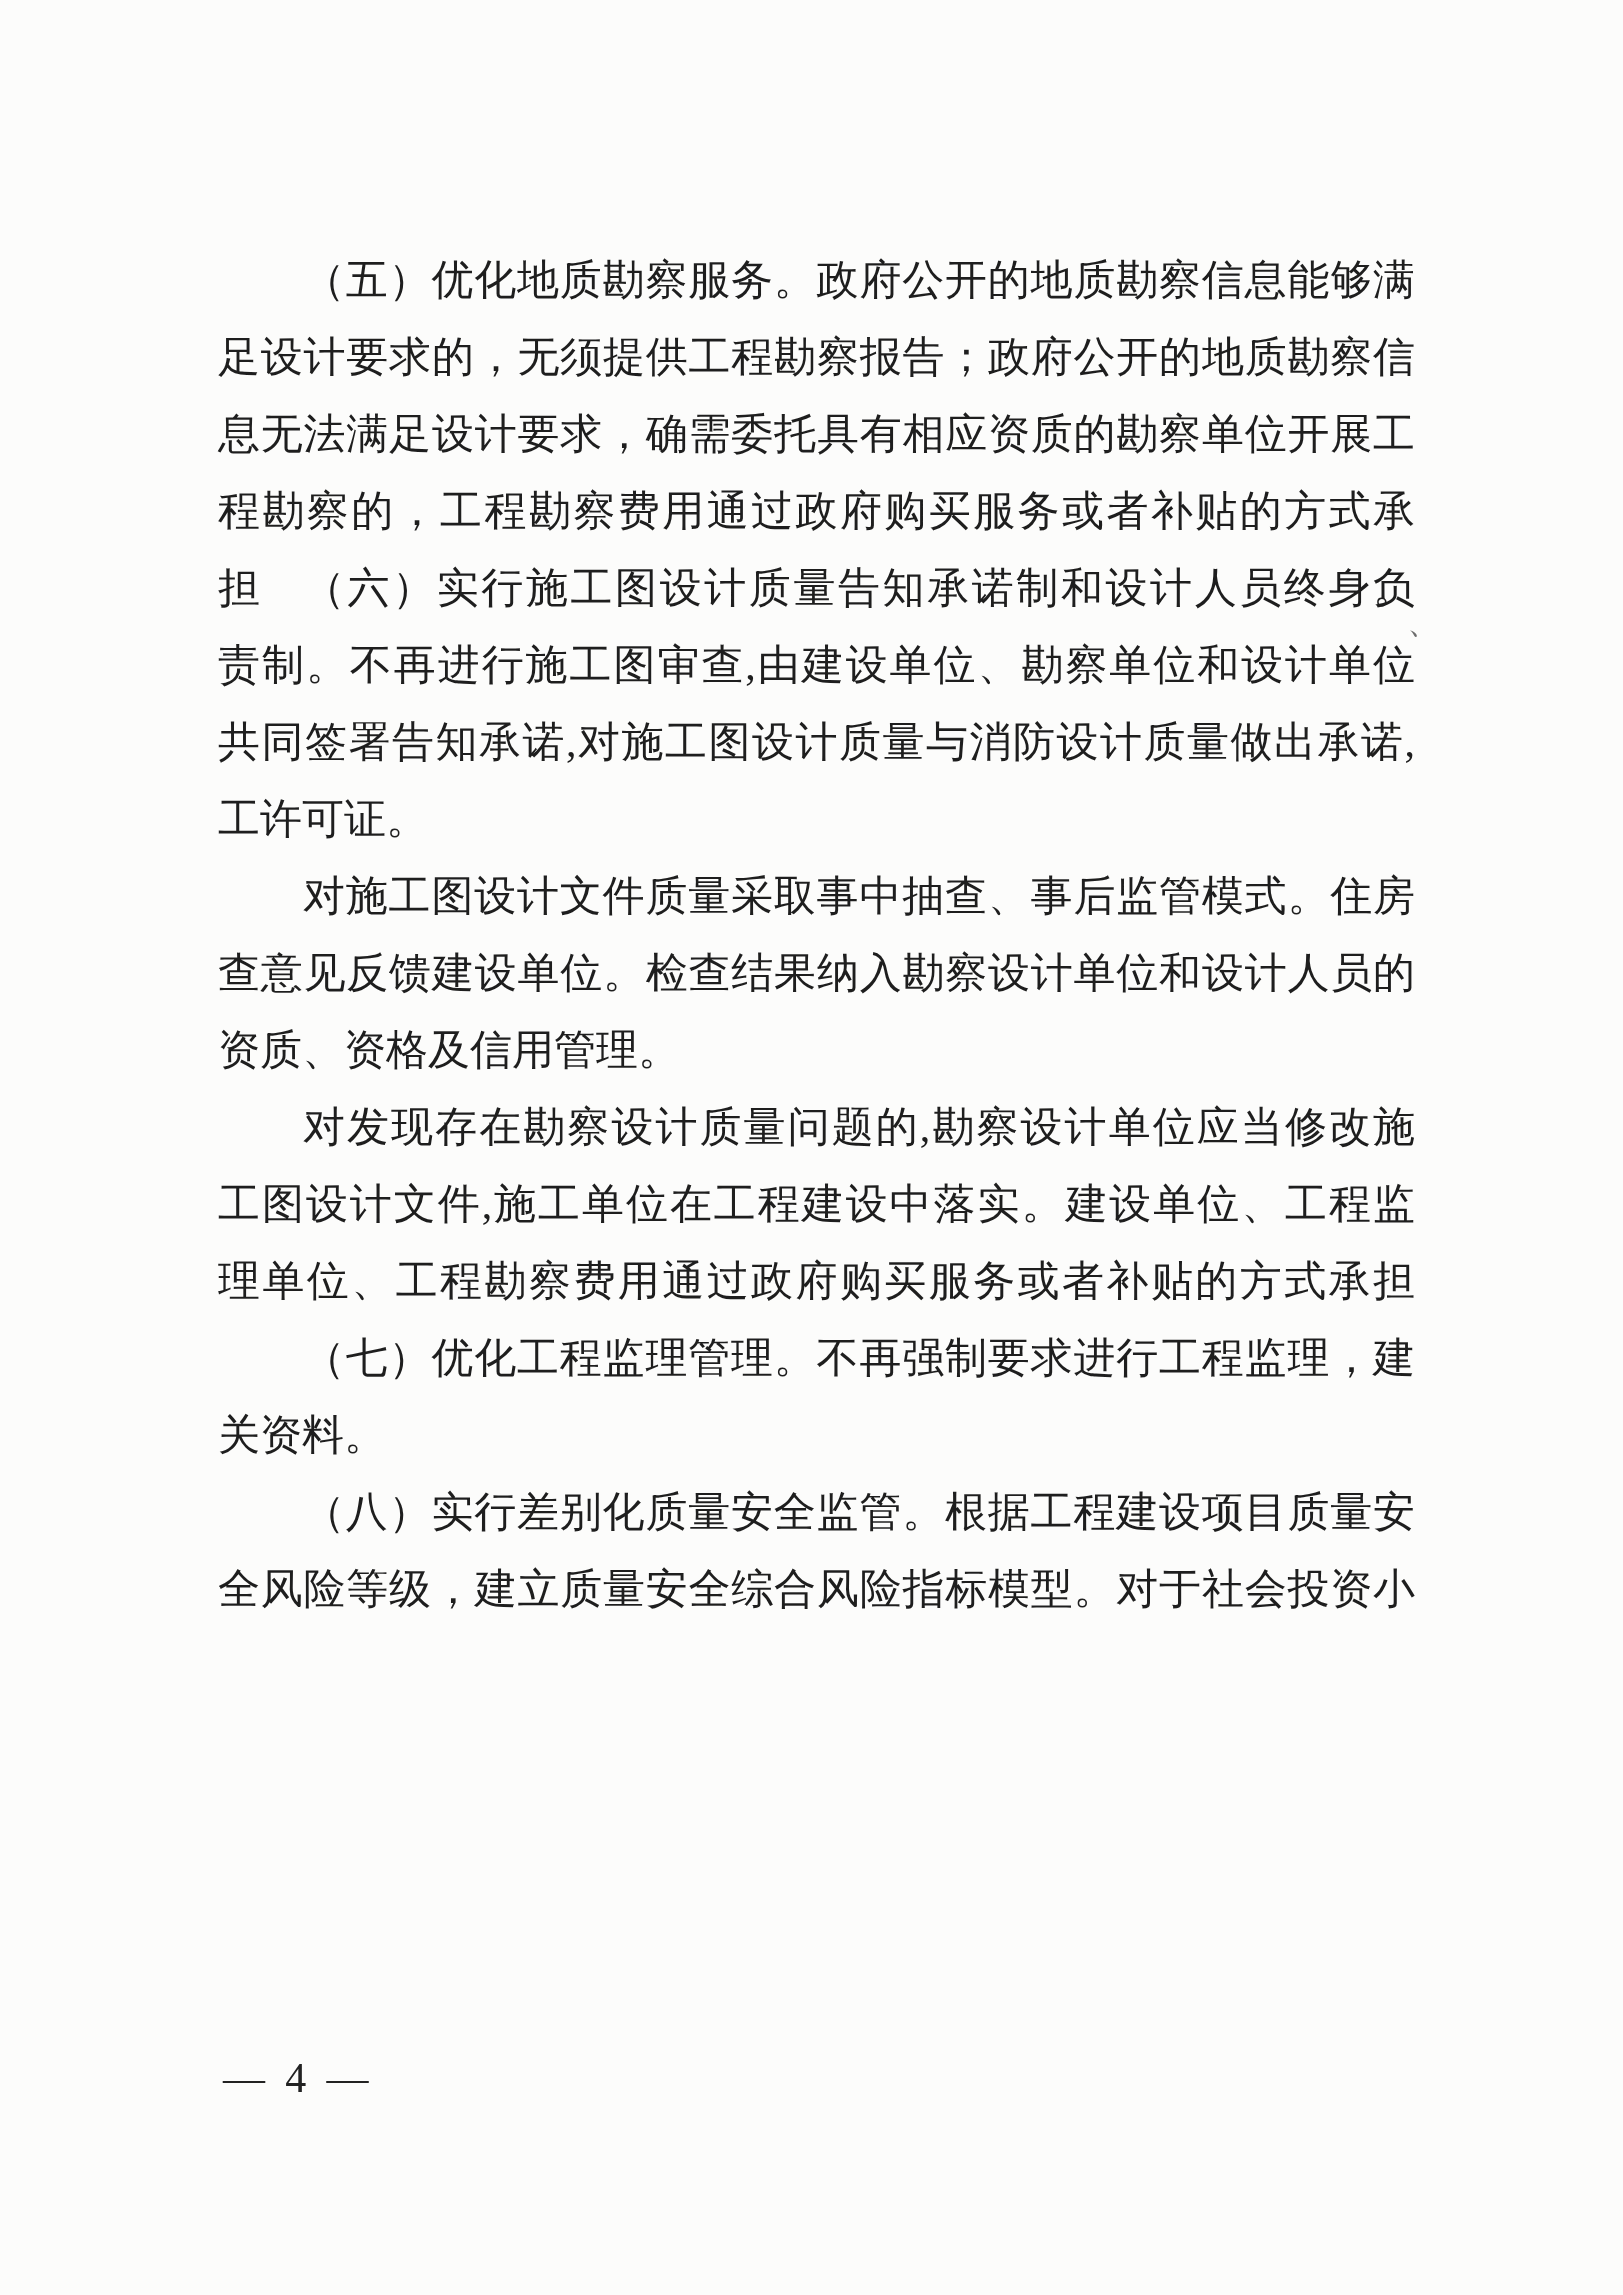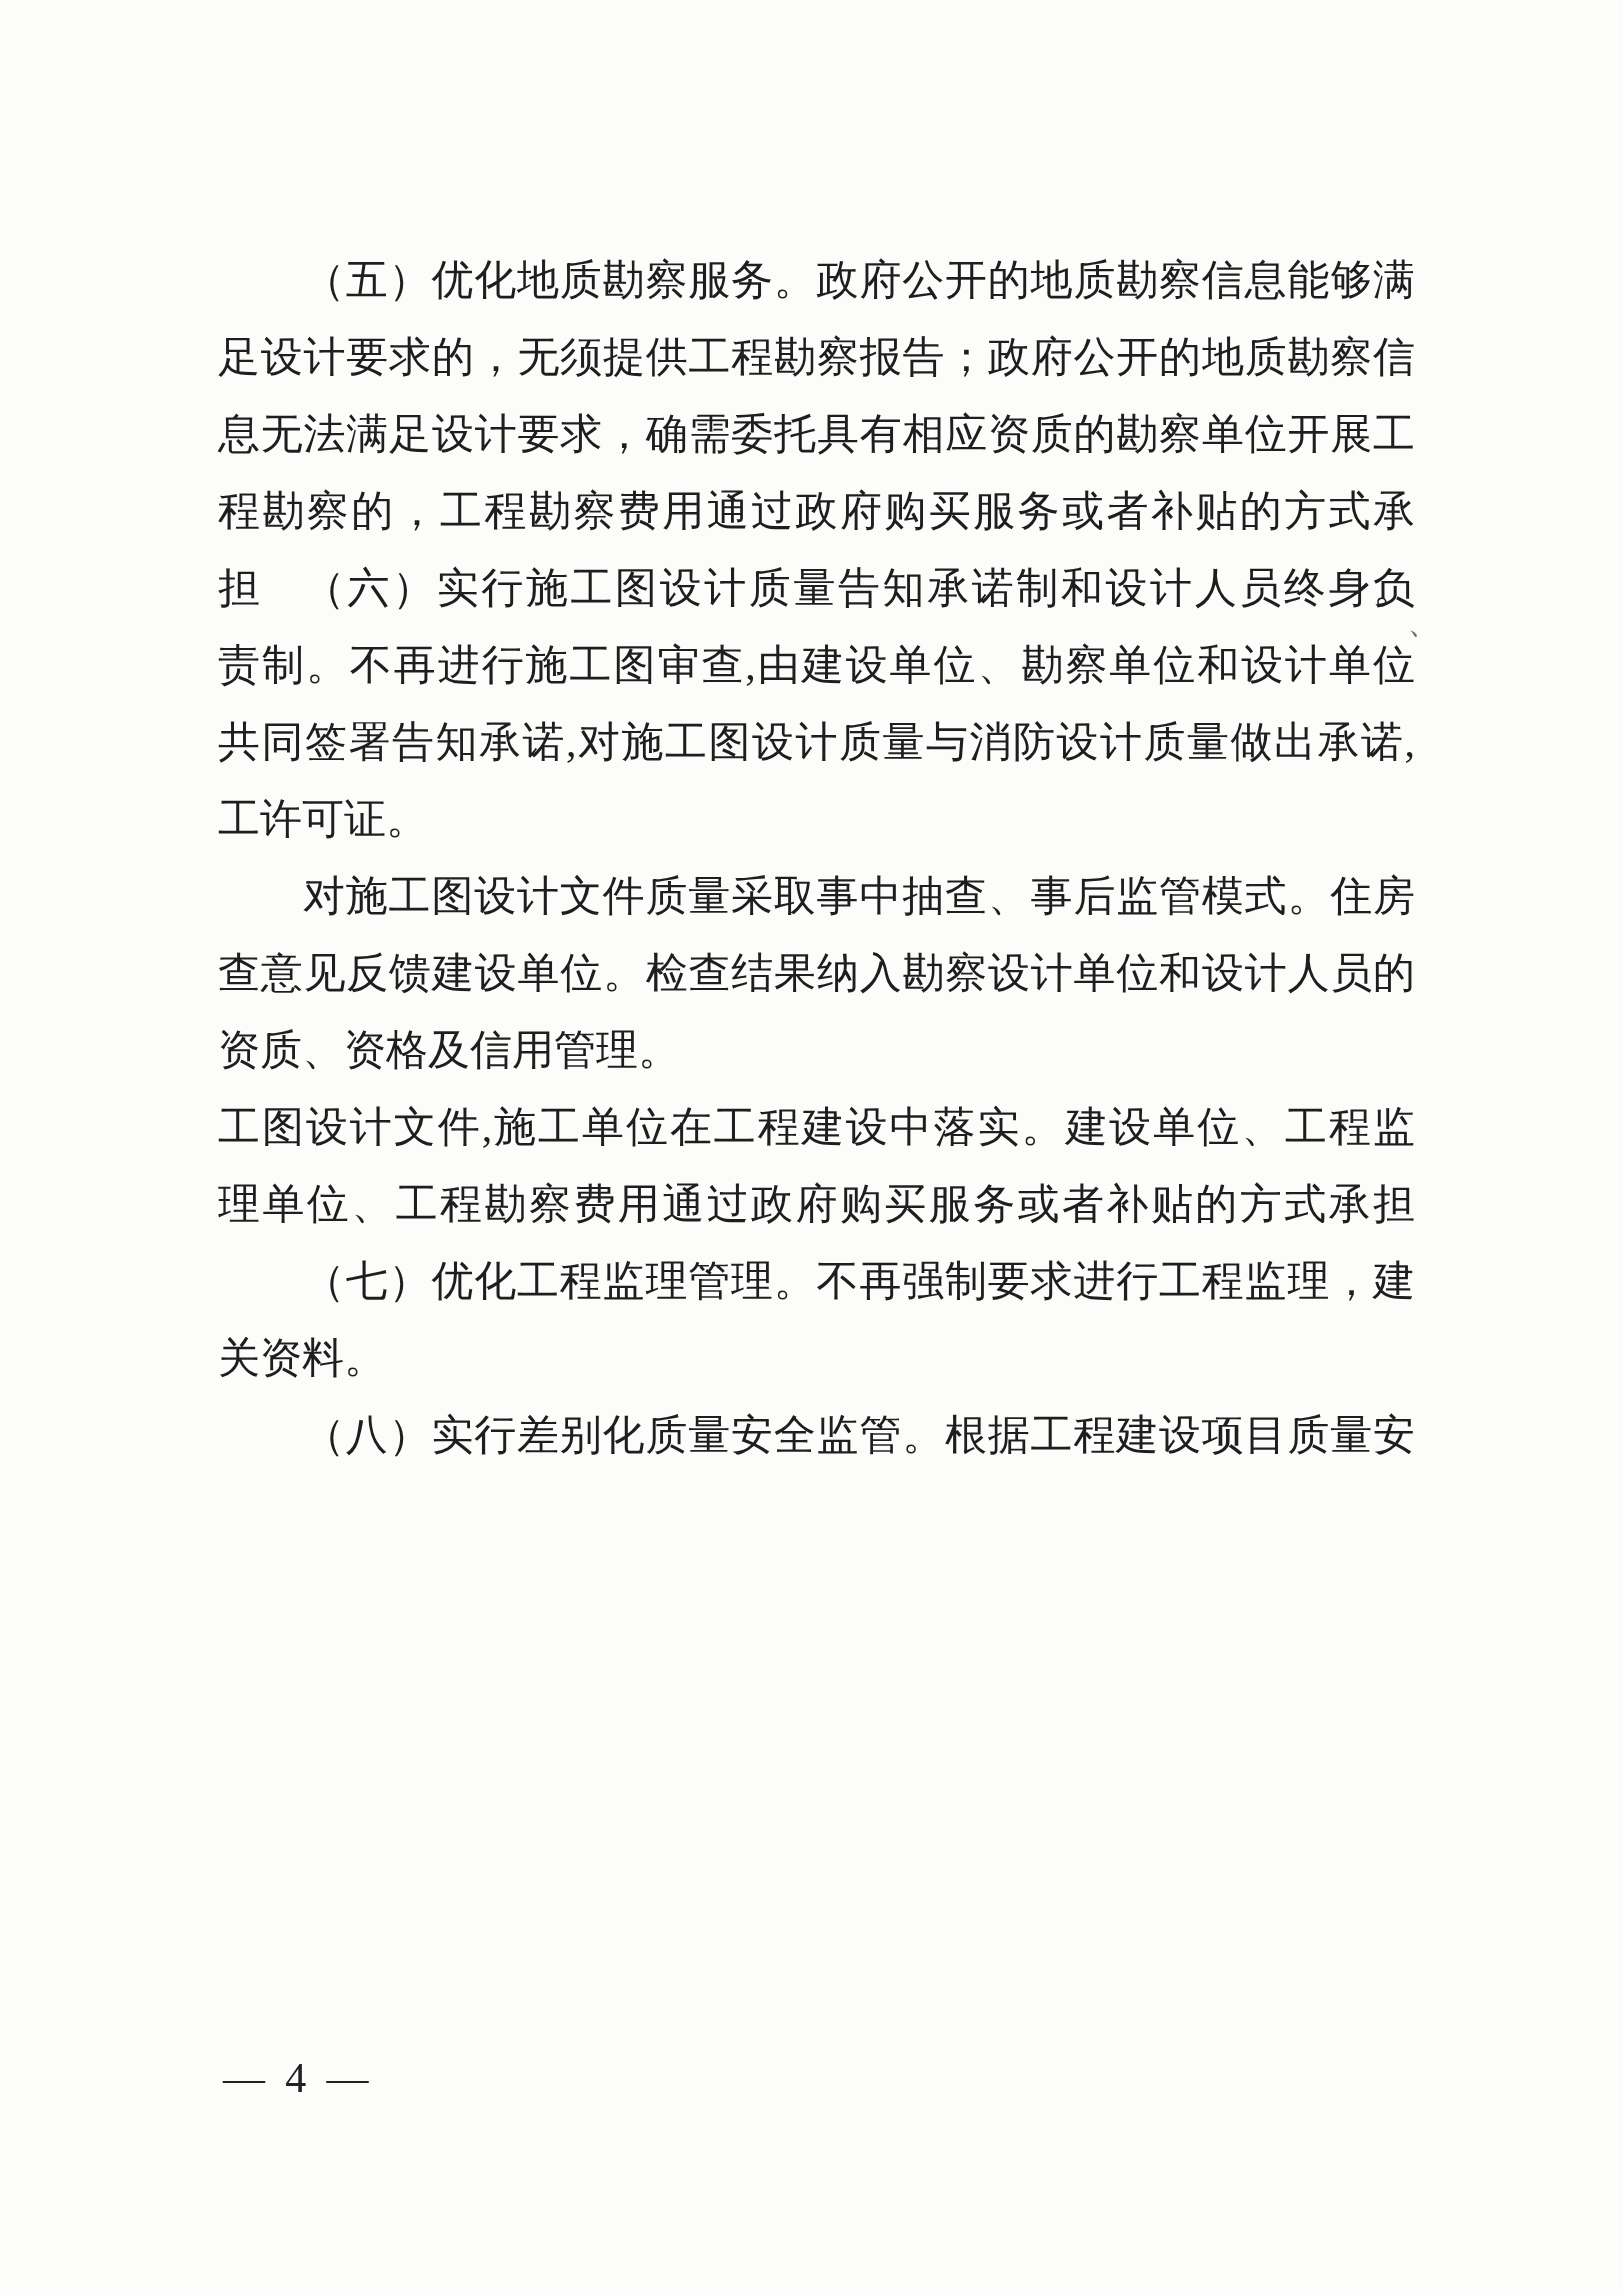--- a/index.html
+++ b/index.html
@@ -69,22 +69,24 @@
       <div class="line justify">足设计要求的，无须提供工程勘察报告；政府公开的地质勘察信</div>
       <div class="line justify">息无法满足设计要求，确需委托具有相应资质的勘察单位开展工</div>
       <div class="line justify">程勘察的，工程勘察费用通过政府购买服务或者补贴的方式承担。</div>
       <div class="line indent justify">（六）实行施工图设计质量告知承诺制和设计人员终身负</div>
       <div class="line justify">责制。不再进行施工图审查,由建设单位、勘察单位和设计单位</div>
       <div class="line justify">共同签署告知承诺,对施工图设计质量与消防设计质量做出承诺,</div>
       <div class="line">工许可证。</div>
       <div class="line indent justify">对施工图设计文件质量采取事中抽查、事后监管模式。住房</div>
       <div class="line justify">查意见反馈建设单位。检查结果纳入勘察设计单位和设计人员的</div>
       <div class="line">资质、资格及信用管理。</div>
+      <div class="line indent justify">对发现存在勘察设计质量问题的,勘察设计单位应当修改施</div>
       <div class="line justify">工图设计文件,施工单位在工程建设中落实。建设单位、工程监</div>
       <div class="line justify">理单位、工程勘察费用通过政府购买服务或者补贴的方式承担</div>
       <div class="line indent justify">（七）优化工程监理管理。不再强制要求进行工程监理，建</div>
       <div class="line">关资料。</div>
       <div class="line indent justify">（八）实行差别化质量安全监管。根据工程建设项目质量安</div>
+      <div class="line justify">全风险等级，建立质量安全综合风险指标模型。对于社会投资小</div>
     </div>
   <span class="scan-mark">、</span>
   <div class="footer">— 4 —</div>
 </div>
 
 
 </body></html>

